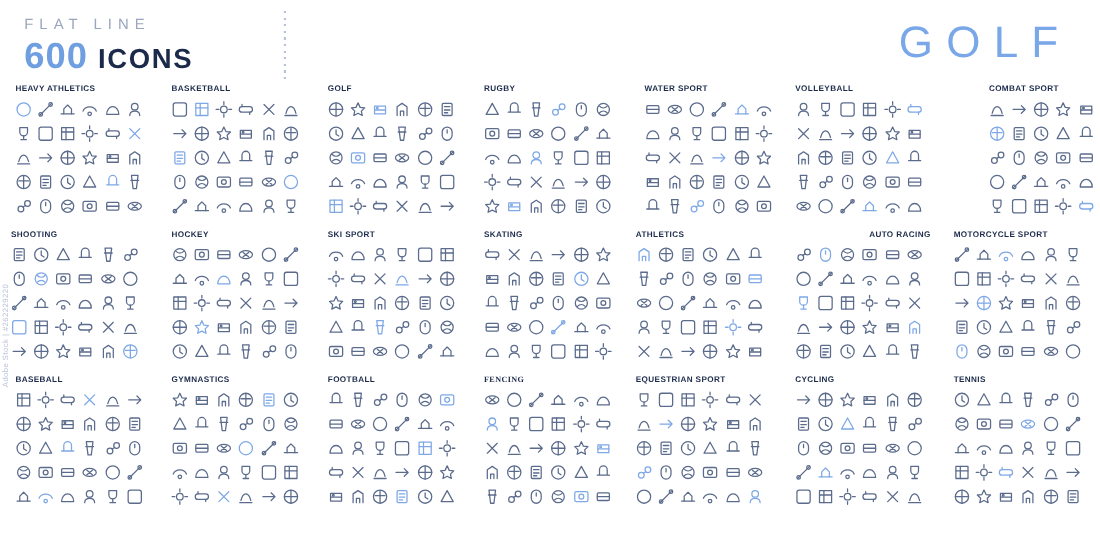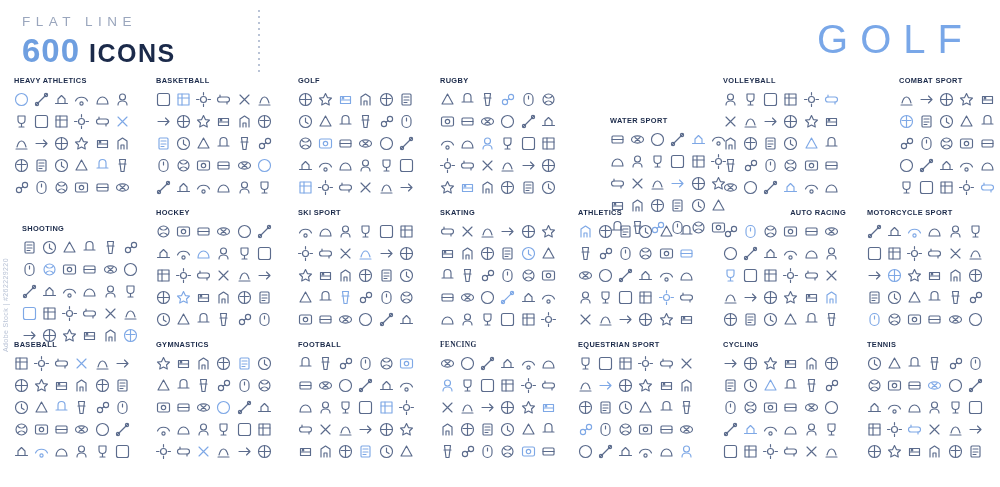--- a/index.html
+++ b/index.html
@@ -882,21 +882,21 @@
               </svg>
             </div>
             <div class="icon">
               <svg viewBox="0 0 19 19">
                 <circle cx="9.5" cy="9.5" r="6"></circle>
                 <path d="M9.5 6v4l2.5 1.6"></path>
               </svg>
             </div>
           </div>
         </div>
-        <div class="block" style="left: 608px; margin-top: 40px;">
+        <div class="block" style="left: 584px;">
           <div class="block-title">WATER SPORT</div>
           <div class="icons">
             <div class="icon">
               <svg viewBox="0 0 19 19">
                 <rect x="4" y="6" width="11" height="7" rx="1"></rect>
                 <path d="M4 9.5h11"></path>
               </svg>
             </div>
             <div class="icon">
               <svg viewBox="0 0 19 19">
@@ -1424,21 +1424,21 @@
             </div>
             <div class="icon">
               <svg viewBox="0 0 19 19">
                 <path d="M5 5l9 9M14 5l-9 9"></path>
               </svg>
             </div>
           </div>
         </div>
       </div>
       <div class="row">
-        <div class="block" style="left: 20px; margin-top: 16px;">
+        <div class="block" style="left: 8px;">
           <div class="block-title">SHOOTING</div>
           <div class="icons">
             <div class="icon">
               <svg viewBox="0 0 19 19">
                 <rect x="5" y="4" width="9" height="11" rx="1"></rect>
                 <path d="M7 7h5M7 10h5M7 12.5h3"></path>
               </svg>
             </div>
             <div class="icon">
               <svg viewBox="0 0 19 19">

